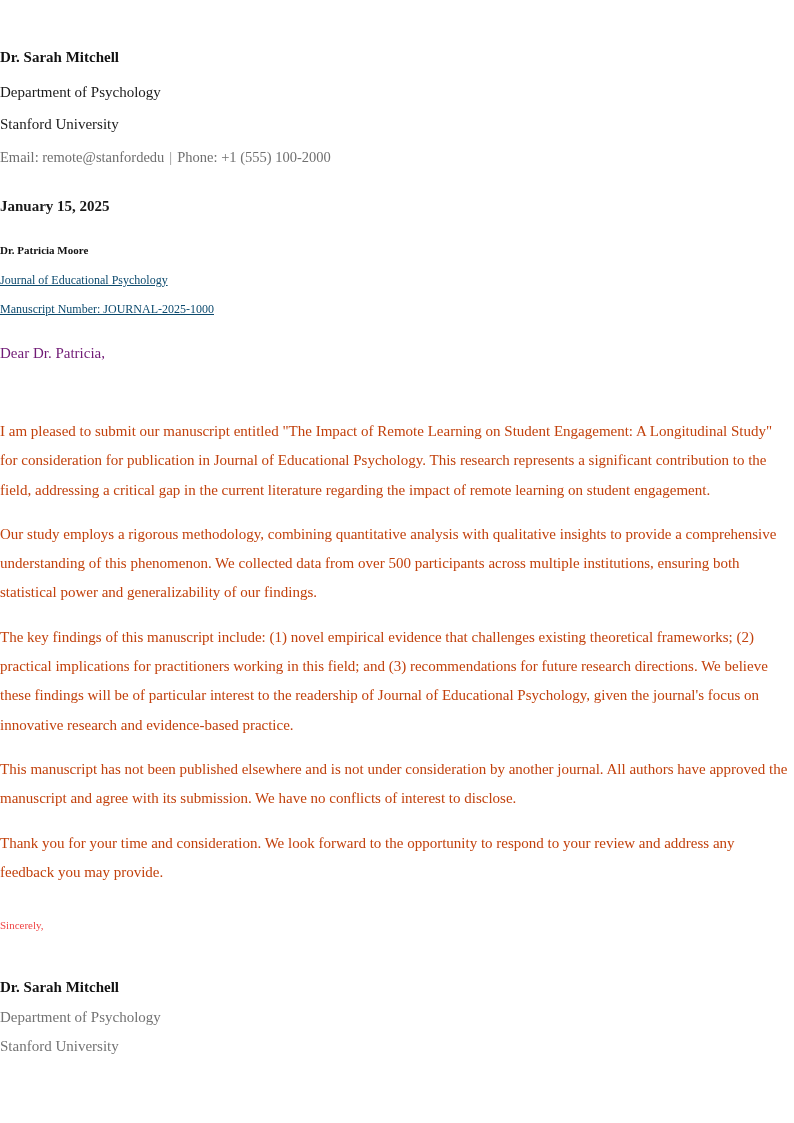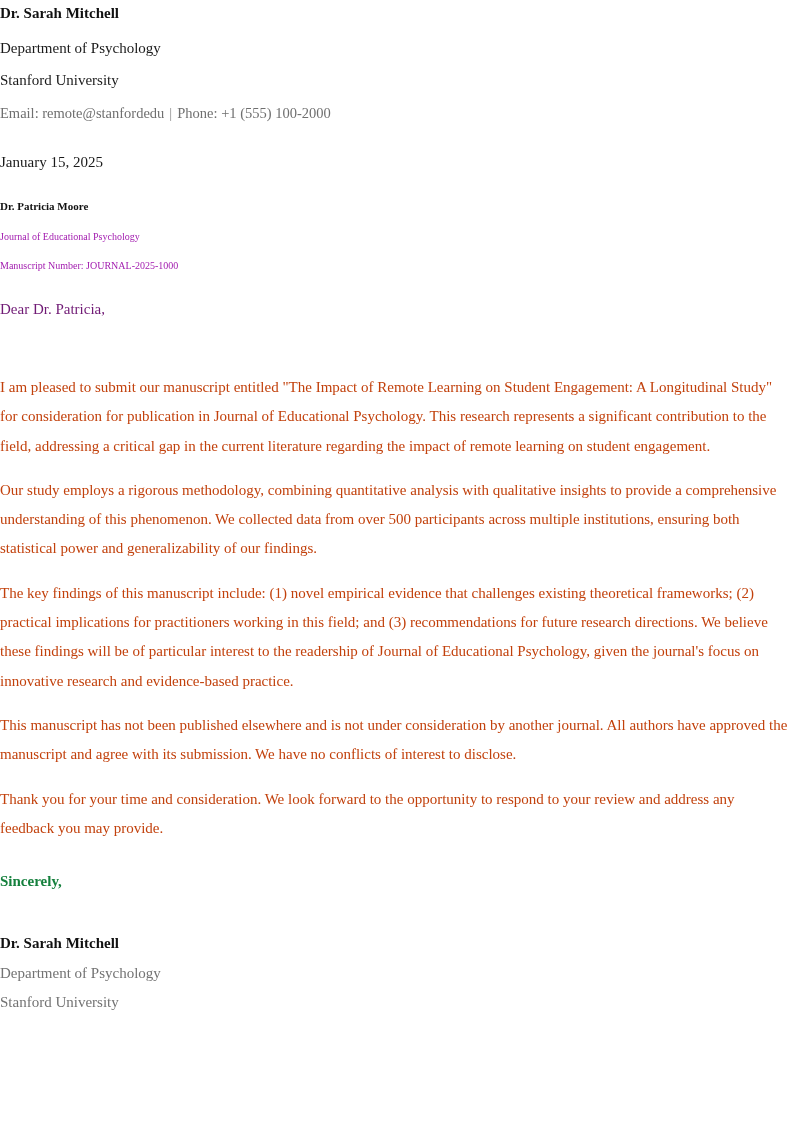--- a/index.html
+++ b/index.html
@@ -20,20 +20,21 @@
     width: 794px;
     height: 1123px;
     box-sizing: border-box;
     padding: 0;
     background: #ffffff;
     position: relative;
   }
   .letter {
     width: 790px;
     padding-top: 4px;
+    margin-top: 44px;
   }
 
   
   .sender-block {
     margin: 0;
     padding: 0;
   }
   .sender-name {
     font-size: 15px;
     font-weight: bold;
@@ -58,38 +59,40 @@
     padding: 0 5px;
     color: #8d8d8d;
   }
 
   
   .date-line {
     font-size: 15px;
     line-height: 19px;
     color: #1a1a1a;
     margin: 30px 0 0 0;
+    font-weight: bold;
   }
 
   
   .recipient-block {
     margin: 25px 0 0 0;
   }
   .recipient-name {
     font-size: 11px;
     font-weight: bold;
     line-height: 19px;
     color: #111111;
     margin: 0 0 11px 0;
   }
   .recipient-line {
-    font-size: 10px;
+    font-size: 12px;
     line-height: 19px;
-    color: #a21caf;
+    color: #0c4a6e;
     margin: 0 0 10px 0;
+    text-decoration: underline;
   }
   .recipient-line:last-child {
     margin-bottom: 0;
   }
 
   
   .salutation {
     font-size: 15px;
     line-height: 19px;
     color: #701a75;
@@ -107,25 +110,24 @@
     margin: 0 0 15px 0;
     text-align: left;
     width: 792px;
   }
   .para:last-child {
     margin-bottom: 0;
   }
 
   
   .closing {
-    font-size: 15px;
+    font-size: 11px;
     line-height: 19px;
-    color: #15803d;
+    color: #ef4444;
     margin: 29px 0 0 0;
-    font-weight: bold;
   }
   .signature-block {
     margin: 43px 0 0 0;
   }
   .sig-name {
     font-size: 15px;
     font-weight: bold;
     line-height: 19px;
     color: #111111;
     margin: 0 0 11px 0;

